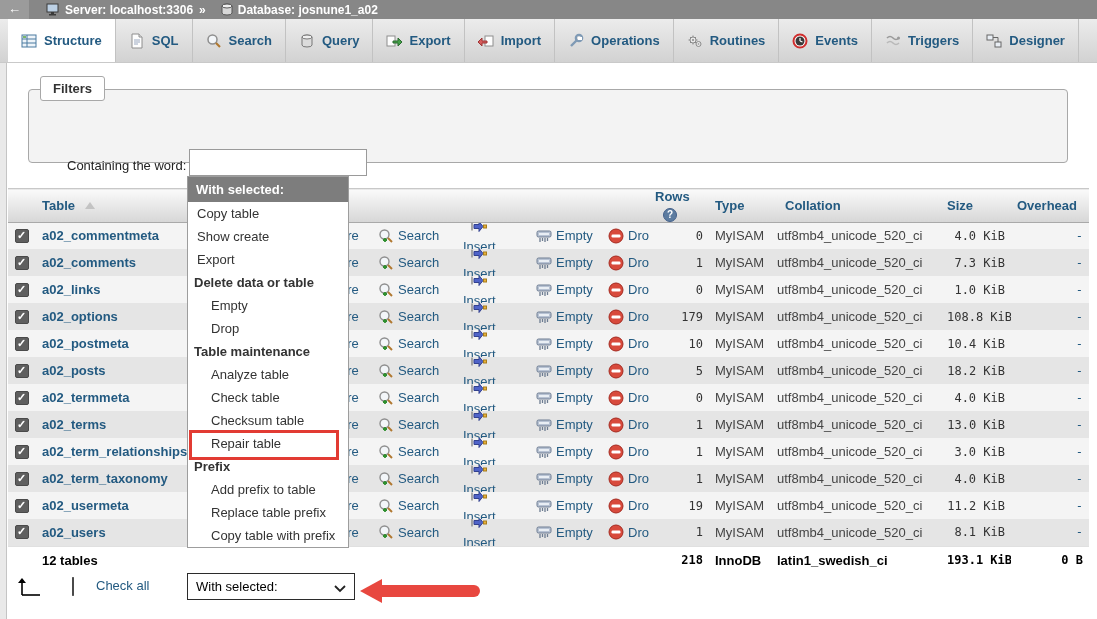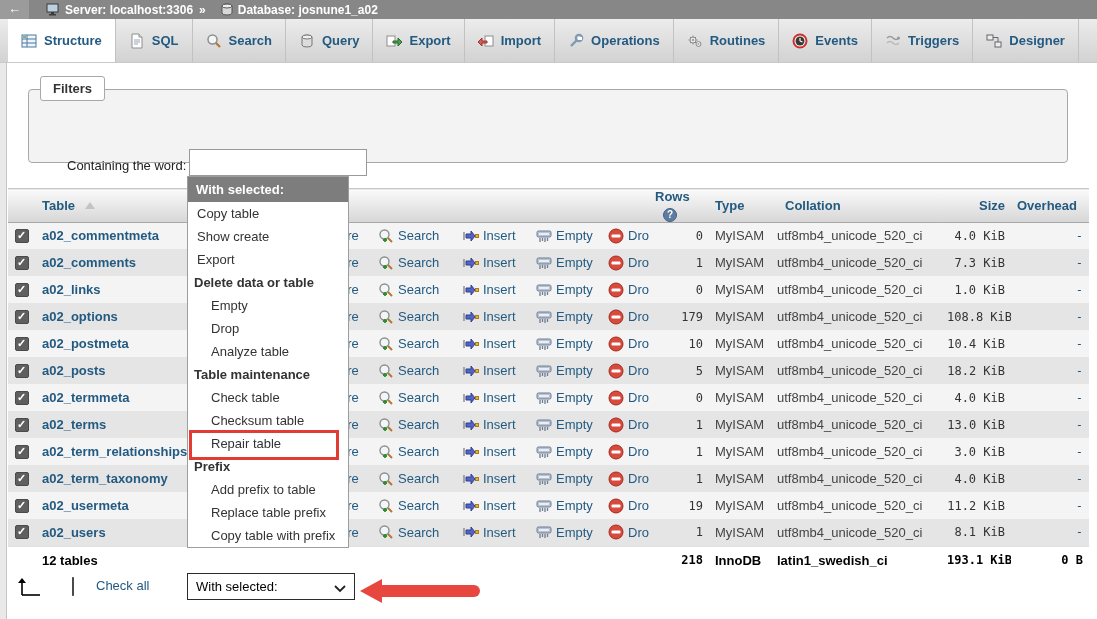--- a/index.html
+++ b/index.html
@@ -37,21 +37,21 @@
   col.c5{width:62px;} col.c6{width:170px;} col.c7{width:70px;} col.c8{width:78px;}
   table.dbtables th { height:26px; background:linear-gradient(#fafafa,#d6d6d6); border-top:1px solid #c8c8c8; border-bottom:1px solid #a9a9a9; color:#235a81; font-size:13px; text-align:left; font-weight:bold; padding:0 6px; }
   table.dbtables td { height:27px; padding:0 6px; white-space:nowrap; overflow:hidden; }
   tr.odd td { background:#f4f4f4; }
   tr.even td { background:#e5e5e5; }
   td.cell-name a { color:#235a81; font-weight:bold; text-decoration:none; }
   td.cell-actions { position:relative; }
   .act { position:absolute; top:50%; transform:translateY(-50%); display:flex; align-items:center; gap:4px; color:#235a81; font-size:13px; cursor:pointer; white-space:nowrap; }
   .act svg { display:block; }
   .act-browse{left:10px;} .act-structure{left:92px;} .act-search{left:184px;}
-  .act-insert{left:269px;} .act-empty{left:342px;} .act-drop{left:414px;}
+  .act-insert{left:269px;flex-direction:column;} .act-empty{left:342px;} .act-drop{left:414px;}
   td.cell-rows, td.cell-size, td.cell-overhead { text-align:right; font-family:"DejaVu Sans Mono",monospace; font-size:12px; color:#333; padding-right:14px; }
   td.cell-overhead { color:#235a81; }
   td.cell-type, td.cell-collation { color:#444; }
   td.cell-collation { padding-left:14px; }
   tr.summary td { background:#fff; font-weight:bold; color:#000; height:28px; border-top:1px solid #e0e0e0; }
   tr.summary td.cell-overhead, tr.summary td.cell-rows, tr.summary td.cell-size { color:#000; }
   .sort-asc { display:inline-block; width:0; height:0; border-left:5px solid transparent; border-right:5px solid transparent; border-bottom:7px solid #c3c3c3; margin-left:10px; vertical-align:1px; }
   .helpicon { display:inline-flex; width:14px; height:14px; border-radius:50%; background:#5d7ca0; border:1px solid #43608a; color:#fff; font-size:10px; font-weight:bold; align-items:center; justify-content:center; margin-left:8px; vertical-align:-2px; cursor:pointer; }
   th.th-rows { text-align:right; padding-right:4px; }
   .cb { width:14px; height:14px; background:#5f5f5f; border:1px solid #4a4a4a; border-radius:2px; position:relative; cursor:pointer; margin:0 auto; }
@@ -248,21 +248,21 @@
           <th></th>
           <th>
             <span>Table</span><span class="sort-asc"></span>
           </th>
           <th></th>
           <th class="th-rows">
             <span>Rows</span><span class="helpicon">?</span>
           </th>
           <th><span>Type</span></th>
           <th style="padding-left:14px;"><span>Collation</span></th>
-          <th style="text-align:right;"><span>Size</span></th>
+          <th style=""><span>Size</span></th>
           <th style="text-align:right; padding-right:30px;margin-left:40px;"><span>Overhead</span></th>
         </tr>
       </thead>
       <tbody id="tbody">
           <tr class="odd">
             <td>
               <div class="cb"></div>
             </td>
             <td class="cell-name"><a href="#">a02_commentmeta</a></td>
             <td class="cell-actions">
@@ -1197,22 +1197,22 @@
 
     <div class="menu">
       <div class="menu-header">With selected:</div>
       <div id="menuitems">
           <div class="mi item">Copy table</div>
           <div class="mi item">Show create</div>
           <div class="mi item">Export</div>
           <div class="mi group">Delete data or table</div>
           <div class="mi subitem">Empty</div>
           <div class="mi subitem">Drop</div>
+          <div class="mi group">Table maintenance</div>
           <div class="mi subitem">Analyze table</div>
-          <div class="mi group">Table maintenance</div>
           <div class="mi subitem">Check table</div>
           <div class="mi subitem">Checksum table</div>
           <div class="mi subitem">Repair table</div>
           <div class="mi group">Prefix</div>
           <div class="mi subitem">Add prefix to table</div>
           <div class="mi subitem">Replace table prefix</div>
           <div class="mi subitem">Copy table with prefix</div>
         </div>
     </div>
 

